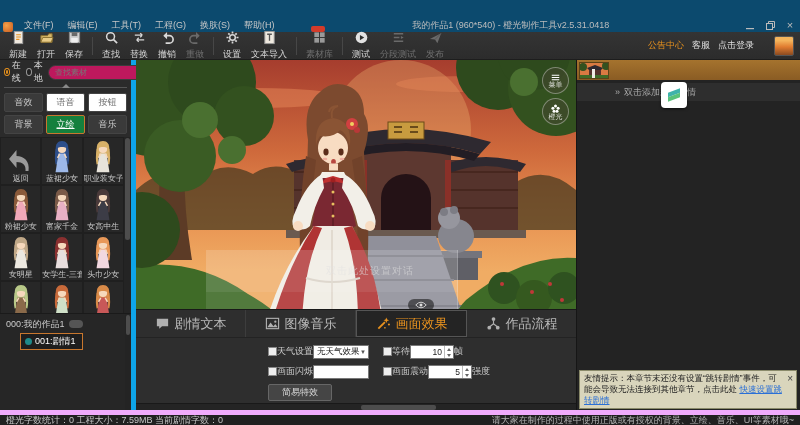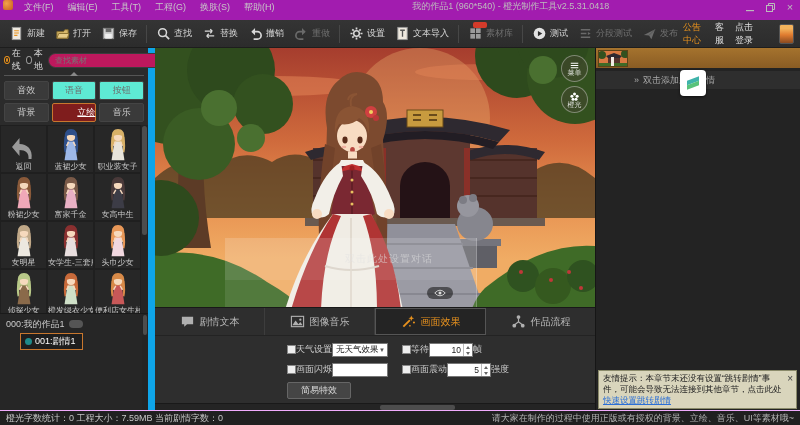--- a/index.html
+++ b/index.html
@@ -1,66 +1,66 @@
 <!DOCTYPE html>
 <html><head>
 <meta charset="utf-8">
 <style>
   * { margin:0; padding:0; box-sizing:border-box; }
   html,body { width:800px; height:425px; overflow:hidden; background:#111;
     font-family:"Liberation Sans","DejaVu Sans",sans-serif; }
   .app { width:800px; height:425px; display:flex; flex-direction:column; background:#2b2b2b; position:relative; }
 
   
-  .titlebar { height:20px; background:#a21caf; display:flex; align-items:flex-start; font-size:9px; color:#c8c8c8; flex:0 0 auto; }
+  .titlebar { height:32px; background:#0c4a6e; display:flex; align-items:flex-end; font-size:9px; color:#c8c8c8; flex:0 0 auto; }
   .app-logo { width:10px; height:10px; margin:0 4px 0 3px; border-radius:2px;
     background:radial-gradient(circle at 35% 35%, #f2a24a, #c85a1e); flex:0 0 auto; }
   .menu-item { padding:0 7px; line-height:14px; cursor:default; }
   .tb-title { flex:1; text-align:center; color:#bdbdbd; white-space:nowrap; overflow:hidden; }
   .win-ctl { width:20px; text-align:center; color:#bbb; font-size:9px; line-height:14px; }
   .win-ctl svg { vertical-align:middle; }
 
   
   .toolbar { height:28px; background:linear-gradient(#343434,#2c2c2c); border-bottom:1px solid #1d1d1d;
     display:flex; align-items:center; padding:0 4px; flex:0 0 auto; }
-  .tbtn { display:flex; align-items:center; gap:3px; padding:2px 5px; border-radius:2px; position:relative; }
+  .tbtn { display:flex; align-items:center; gap:3px; padding:2px 5px; border-radius:2px; position:relative;flex-direction:column; }
   .tbtn .tlabel { font-size:9px; color:#d6d6d6; white-space:nowrap; }
   .tbtn.dis .tlabel { color:#6f6f6f; }
   .ticon { display:inline-flex; }
   .tsep { width:1px; height:18px; background:#474747; margin:0 4px; }
   .badge { position:absolute; top:-2px; left:10px; width:14px; height:6px; background:#d43b2a; border-radius:2px; }
   .tb-right { margin-left:auto; display:flex; align-items:center; gap:20px; padding-right:2px; }
   .tb-link { font-size:9px; color:#e0e0e0; }
   .tb-link.orange { color:#e8921e; }
   .tb-avatar { width:20px; height:20px; border-radius:2px; border:1px solid #555;
     background:linear-gradient(#f4b45c 20%,#e07c30 55%,#8a4a20); }
 
   
   .main { flex:1; display:flex; min-height:0; position:relative; }
 
   
-  .left { width:155px; background:#2b2b2b; display:flex; flex-direction:column; border-right:7px solid #0ea5e9; }
+  .left { width:136px; background:#2b2b2b; display:flex; flex-direction:column; border-right:5px solid #0ea5e9; }
   .src-row { height:24px; display:flex; align-items:center; gap:3px; padding:0 4px; }
   .radio { display:flex; align-items:center; gap:2px; font-size:9px; color:#ddd; }
   .rdot { width:8px; height:8px; border-radius:50%; border:1px solid #999; background:#222; position:relative; }
   .rdot.on { border-color:#e8921e; }
   .rdot.on::after { content:""; position:absolute; inset:1px; border-radius:50%; background:#e8921e; }
   .searchbox { flex:1; height:15px; background:#be185d; border:1px solid #3c3c3c; border-radius:8px;
     display:flex; align-items:center; padding:0 3px 0 6px; gap:2px; }
   .searchbox input { flex:1; min-width:0; background:transparent; border:none; outline:none; color:#bbb; font-size:8px; }
   .searchbox input::placeholder { color:#777; }
   .splitter { height:8px; position:relative; }
   .splitter::before { content:""; position:absolute; left:4px; right:4px; top:3px; height:1px; background:#555; }
   .splitter::after { content:""; position:absolute; left:50%; top:0; margin-left:-4px;
     border-left:4px solid transparent; border-right:4px solid transparent; border-bottom:4px solid #888; }
   .tabs6 { display:grid; grid-template-columns:repeat(3,1fr); gap:3px; padding:1px 4px 3px; }
   .ptab { height:19px; line-height:17px; text-align:center; font-size:9px; color:#ccc; background:#3a3a3a;
     border:1px solid #444; border-radius:2px; }
-  .ptab.dim { color:#6d6d6d; background:#5eead4; }
-  .ptab.sel { border-color:#c8772e; color:#fff; text-decoration:underline; background:#7f1d1d;text-align:right; }
+  .ptab.dim { color:#6d6d6d; background:#ffffff; }
+  .ptab.sel { border-color:#c8772e; color:#fff; text-decoration:underline; background:#15803d; }
   .grid-wrap { flex:1; position:relative; overflow:hidden; background:#1f1f1f; }
   .sgrid { position:absolute; left:0; top:0; right:7px; display:grid; grid-template-columns:repeat(3,1fr); gap:2px; padding:1px; }
   .scell { height:46px; background:#272727; display:flex; flex-direction:column; align-items:center; justify-content:flex-end; overflow:hidden; }
   .scell .simg { flex:1; display:flex; align-items:flex-end; justify-content:center; width:100%; }
   .scell .slab { font-size:8px; color:#c9c9c9; line-height:10px; height:10px; white-space:nowrap; overflow:hidden; max-width:100%; }
   .vscroll { position:absolute; right:0; top:0; bottom:0; width:7px; background:#242424; }
   .vthumb { position:absolute; left:1px; right:1px; border-radius:3px; background:#4d4d4d; }
   .tree { height:97px; background:#262626; border-top:1px solid #1a1a1a; position:relative; padding:3px 10px 0 6px; }
   .tree-root { display:flex; align-items:center; gap:4px; font-size:9px; color:#ccc; height:14px; }
   .pill { width:14px; height:8px; border-radius:4px; background:#555; }
@@ -78,21 +78,21 @@
     display:flex; flex-direction:column; align-items:center; justify-content:center; color:rgba(255,255,255,0.85); }
   .ov-btn .ot { font-size:7px; line-height:7px; }
   .hint-text { position:absolute; left:190px; top:204px; font-size:10px; color:rgba(225,225,225,0.55); letter-spacing:1px; }
   .eye-pill { position:absolute; left:272px; top:239px; width:26px; height:12px; border-radius:6px;
     background:rgba(15,15,15,0.55); display:flex; align-items:center; justify-content:center; }
   .dlg-box { position:absolute; left:70px; top:190px; width:252px; height:74px; background:rgba(255,255,255,0.10);
     border-right:1px solid rgba(255,255,255,0.22); }
   .dlg-box2 { position:absolute; left:70px; top:190px; width:252px; height:42px; background:rgba(255,255,255,0.08); }
 
   .btabs { height:28px; background:#2e2e2e; border-top:1px solid #191919; display:flex; flex:0 0 auto; }
-  .btab { flex:1; display:flex; align-items:center; justify-content:center; gap:5px; font-size:10px; color:#b9b9b9;
+  .btab { flex:1; display:flex; align-items:center; justify-content:center; gap:5px; font-size:13px; color:#b9b9b9;
     border-right:1px solid #3d3d3d; }
   .btab:last-child { border-right:none; }
   .btab.sel { background:#242424; color:#e8921e; border:1px solid #555; }
 
   .effects { height:69px; background:#2e2e2e; border-top:1px solid #232323; padding:6px 0 0 132px; overflow:hidden; }
   .erow { display:flex; align-items:center; height:15px; margin-bottom:5px; font-size:9px; color:#ccc; }
   .chk { width:9px; height:9px; background:#eee; border:1px solid #888; flex:0 0 auto; }
   .sel-box { width:56px; height:14px; background:#fff; color:#222; font-size:8.5px; display:flex; align-items:center;
     padding:0 2px 0 3px; justify-content:space-between; border:1px solid #777; }
   .sel-box .car { font-size:6px; color:#555; }
@@ -117,21 +117,21 @@
   .rp-hint { margin-top:3px; height:18px; background:#2e2e2e; display:flex; align-items:center; padding-left:38px;
     font-size:9px; color:#a9a9a9; gap:4px; }
   .float-logo { position:absolute; left:84px; top:22px; width:26px; height:26px; background:#fff; border-radius:4px;
     box-shadow:0 1px 3px rgba(0,0,0,0.6); display:flex; align-items:center; justify-content:center; }
   .notice { position:absolute; left:2px; right:3px; bottom:1px; background:#d9d5bc; border:1px solid #8a8a6a;
     padding:2px 14px 2px 4px; font-size:8.5px; line-height:1.3; color:#222; }
   .notice .nlink { color:#2a6fd6; text-decoration:underline; }
   .notice .nclose { position:absolute; right:3px; top:4px; color:#444; font-size:10px; line-height:8px; }
 
   
-  .statusbar { height:15px; background:#202020; border-top:1px solid #f0abfc; display:flex; align-items:center;
+  .statusbar { height:15px; background:#202020; border-top:5px solid #f0abfc; display:flex; align-items:center;
     justify-content:space-between; padding:0 6px; font-size:9px; color:#c6c6c6; flex:0 0 auto; white-space:nowrap; }
   .statusbar .sb-right { color:#b0b0b0; overflow:hidden; }
 </style>
 </head>
 <body>
 
 <div class="app">
 
   <div class="titlebar">
     <div class="app-logo"></div>

